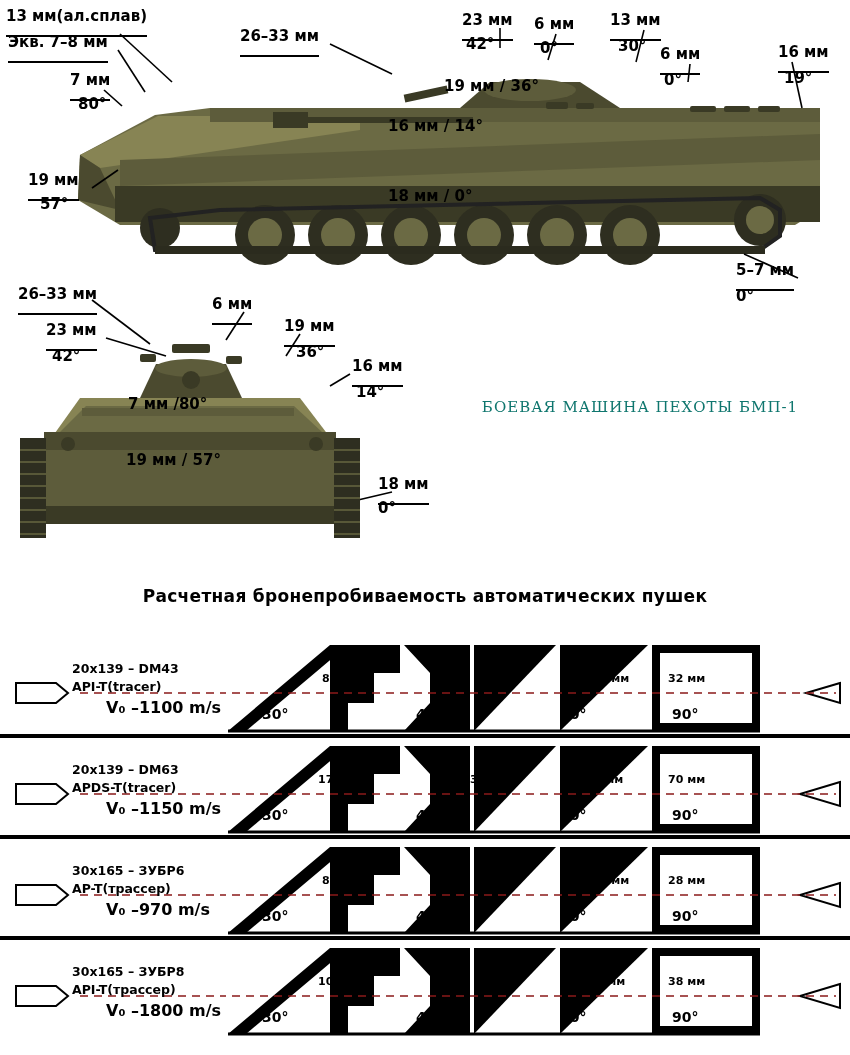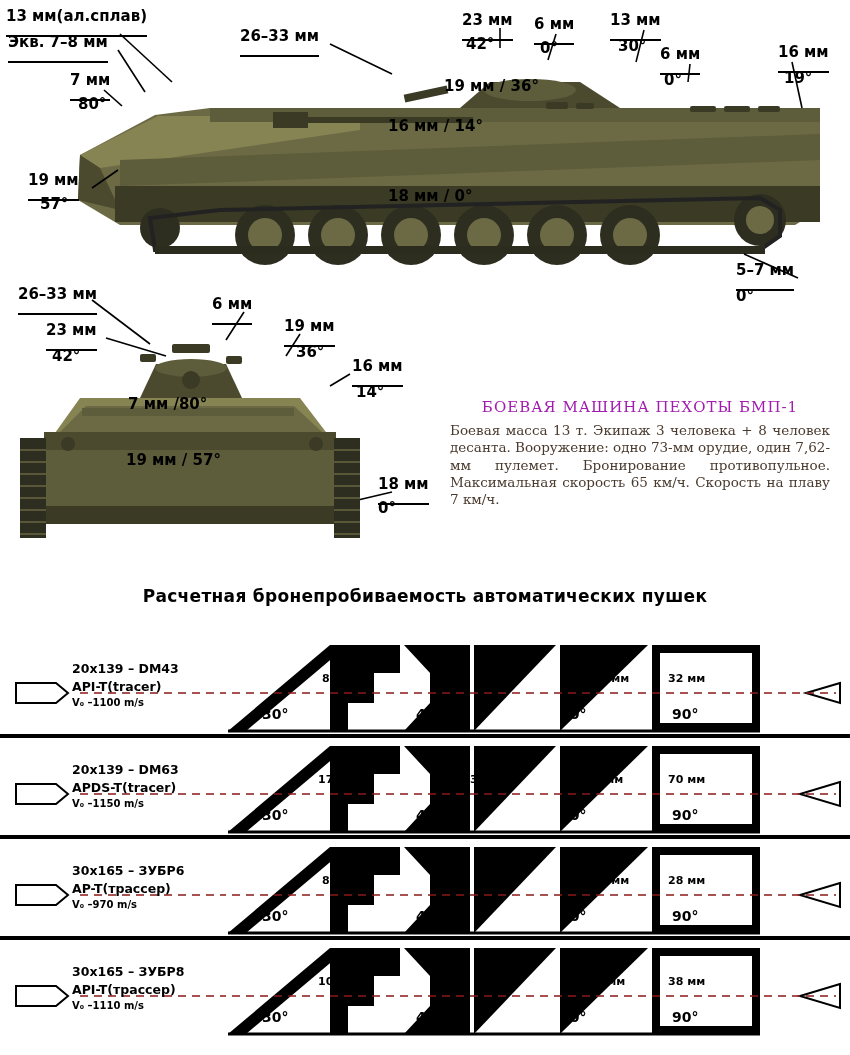--- a/index.html
+++ b/index.html
@@ -36,38 +36,38 @@
   .hulllite{fill:#878454;}
   .trackfill{fill:#2e2e20;}
   
   #desc-box{
     position:absolute;left:450px;top:398px;width:380px;
     font-family:"DejaVu Serif", serif;
     color:#3a2f2a;
   }
   #desc-title{
     font-size:15px;letter-spacing:1px;text-align:center;font-weight:400;
-    margin-bottom:6px;color:#a21caf;
+    margin-bottom:6px;color:#0f766e;
   }
   #desc-body{
     font-size:13.5px;line-height:1.28;text-align:justify;color:#4a3a2e;
   }
   
   #chart-title{
     position:absolute;left:0;top:585px;width:850px;text-align:center;
     font-size:17px;font-weight:700;letter-spacing:.3px;line-height:1.35;
   }
   #chart{
     position:absolute;left:0;top:645px;width:850px;height:410px;
   }
   .rowinfo{
     position:absolute;left:72px;top:8px;width:150px;
     font-size:12.5px;font-weight:700;line-height:1.45;
   }
-  .rowinfo .sub{font-size:10px;}
+  .rowinfo .sub{font-size:16px;margin-left:34px;}
   .cellnum{
     position:absolute;font-size:11px;font-weight:700;
   }
   .cellang{
     position:absolute;font-size:14px;font-weight:700;
   }
 </style>
 </head>
 <body>
 
@@ -226,21 +226,20 @@
 <div class="lbl" style="left:296px;top:344px;">36°</div>
 <div class="lbl u" style="left:352px;top:358px;">16 мм</div>
 <div class="lbl" style="left:356px;top:384px;">14°</div>
 <div class="lbl" style="left:128px;top:396px;">7 мм  /80°</div>
 <div class="lbl" style="left:126px;top:452px;">19 мм  /  57°</div>
 <div class="lbl u" style="left:378px;top:476px;">18 мм</div>
 <div class="lbl" style="left:378px;top:500px;">0°</div>
 
 <div id="desc-box">
   <div id="desc-title">БОЕВАЯ МАШИНА ПЕХОТЫ БМП-1</div>
-  <div id="desc-body">Боевая масса 13 т. Экипаж 3 человека + 8 человек десанта. Вооружение: одно 73-мм орудие, один 7,62-мм пулемет. Бронирование противопульное. Максимальная скорость 65 км/ч. Скорость на плаву 7 км/ч.</div>
 </div>
 
 <div id="chart-title">
   <div>Расчетная бронепробиваемость автоматических пушек</div>
 </div>
 
 <div id="chart">
   <svg viewBox="0 0 850 410" width="850" height="410">
     <defs>
       <g id="wedge">
@@ -353,21 +352,21 @@
 <div class="cellnum" style="left:592px;top:874px;">18 мм</div>
 <div class="cellnum" style="left:668px;top:874px;">28 мм</div>
 <div class="cellang" style="left:262px;top:908px;">30°</div>
 <div class="cellang" style="left:416px;top:908px;">45°</div>
 <div class="cellang" style="left:560px;top:908px;">60°</div>
 <div class="cellang" style="left:672px;top:908px;">90°</div>
 
 <div class="rowinfo" style="top:963px;">
   <div>30x165 – ЗУБР8</div>
   <div>API-T(трассер)</div>
-  <div class="sub">V₀ –1110 m/s</div>
+  <div class="sub">V₀ –1800 m/s</div>
 </div>
 <div class="cellnum" style="left:318px;top:975px;">10мм</div>
 <div class="cellnum" style="left:474px;top:975px;">20 мм</div>
 <div class="cellnum" style="left:588px;top:975px;">28 мм</div>
 <div class="cellnum" style="left:668px;top:975px;">38 мм</div>
 <div class="cellang" style="left:262px;top:1009px;">30°</div>
 <div class="cellang" style="left:416px;top:1009px;">45°</div>
 <div class="cellang" style="left:560px;top:1009px;">60°</div>
 <div class="cellang" style="left:672px;top:1009px;">90°</div>
 

